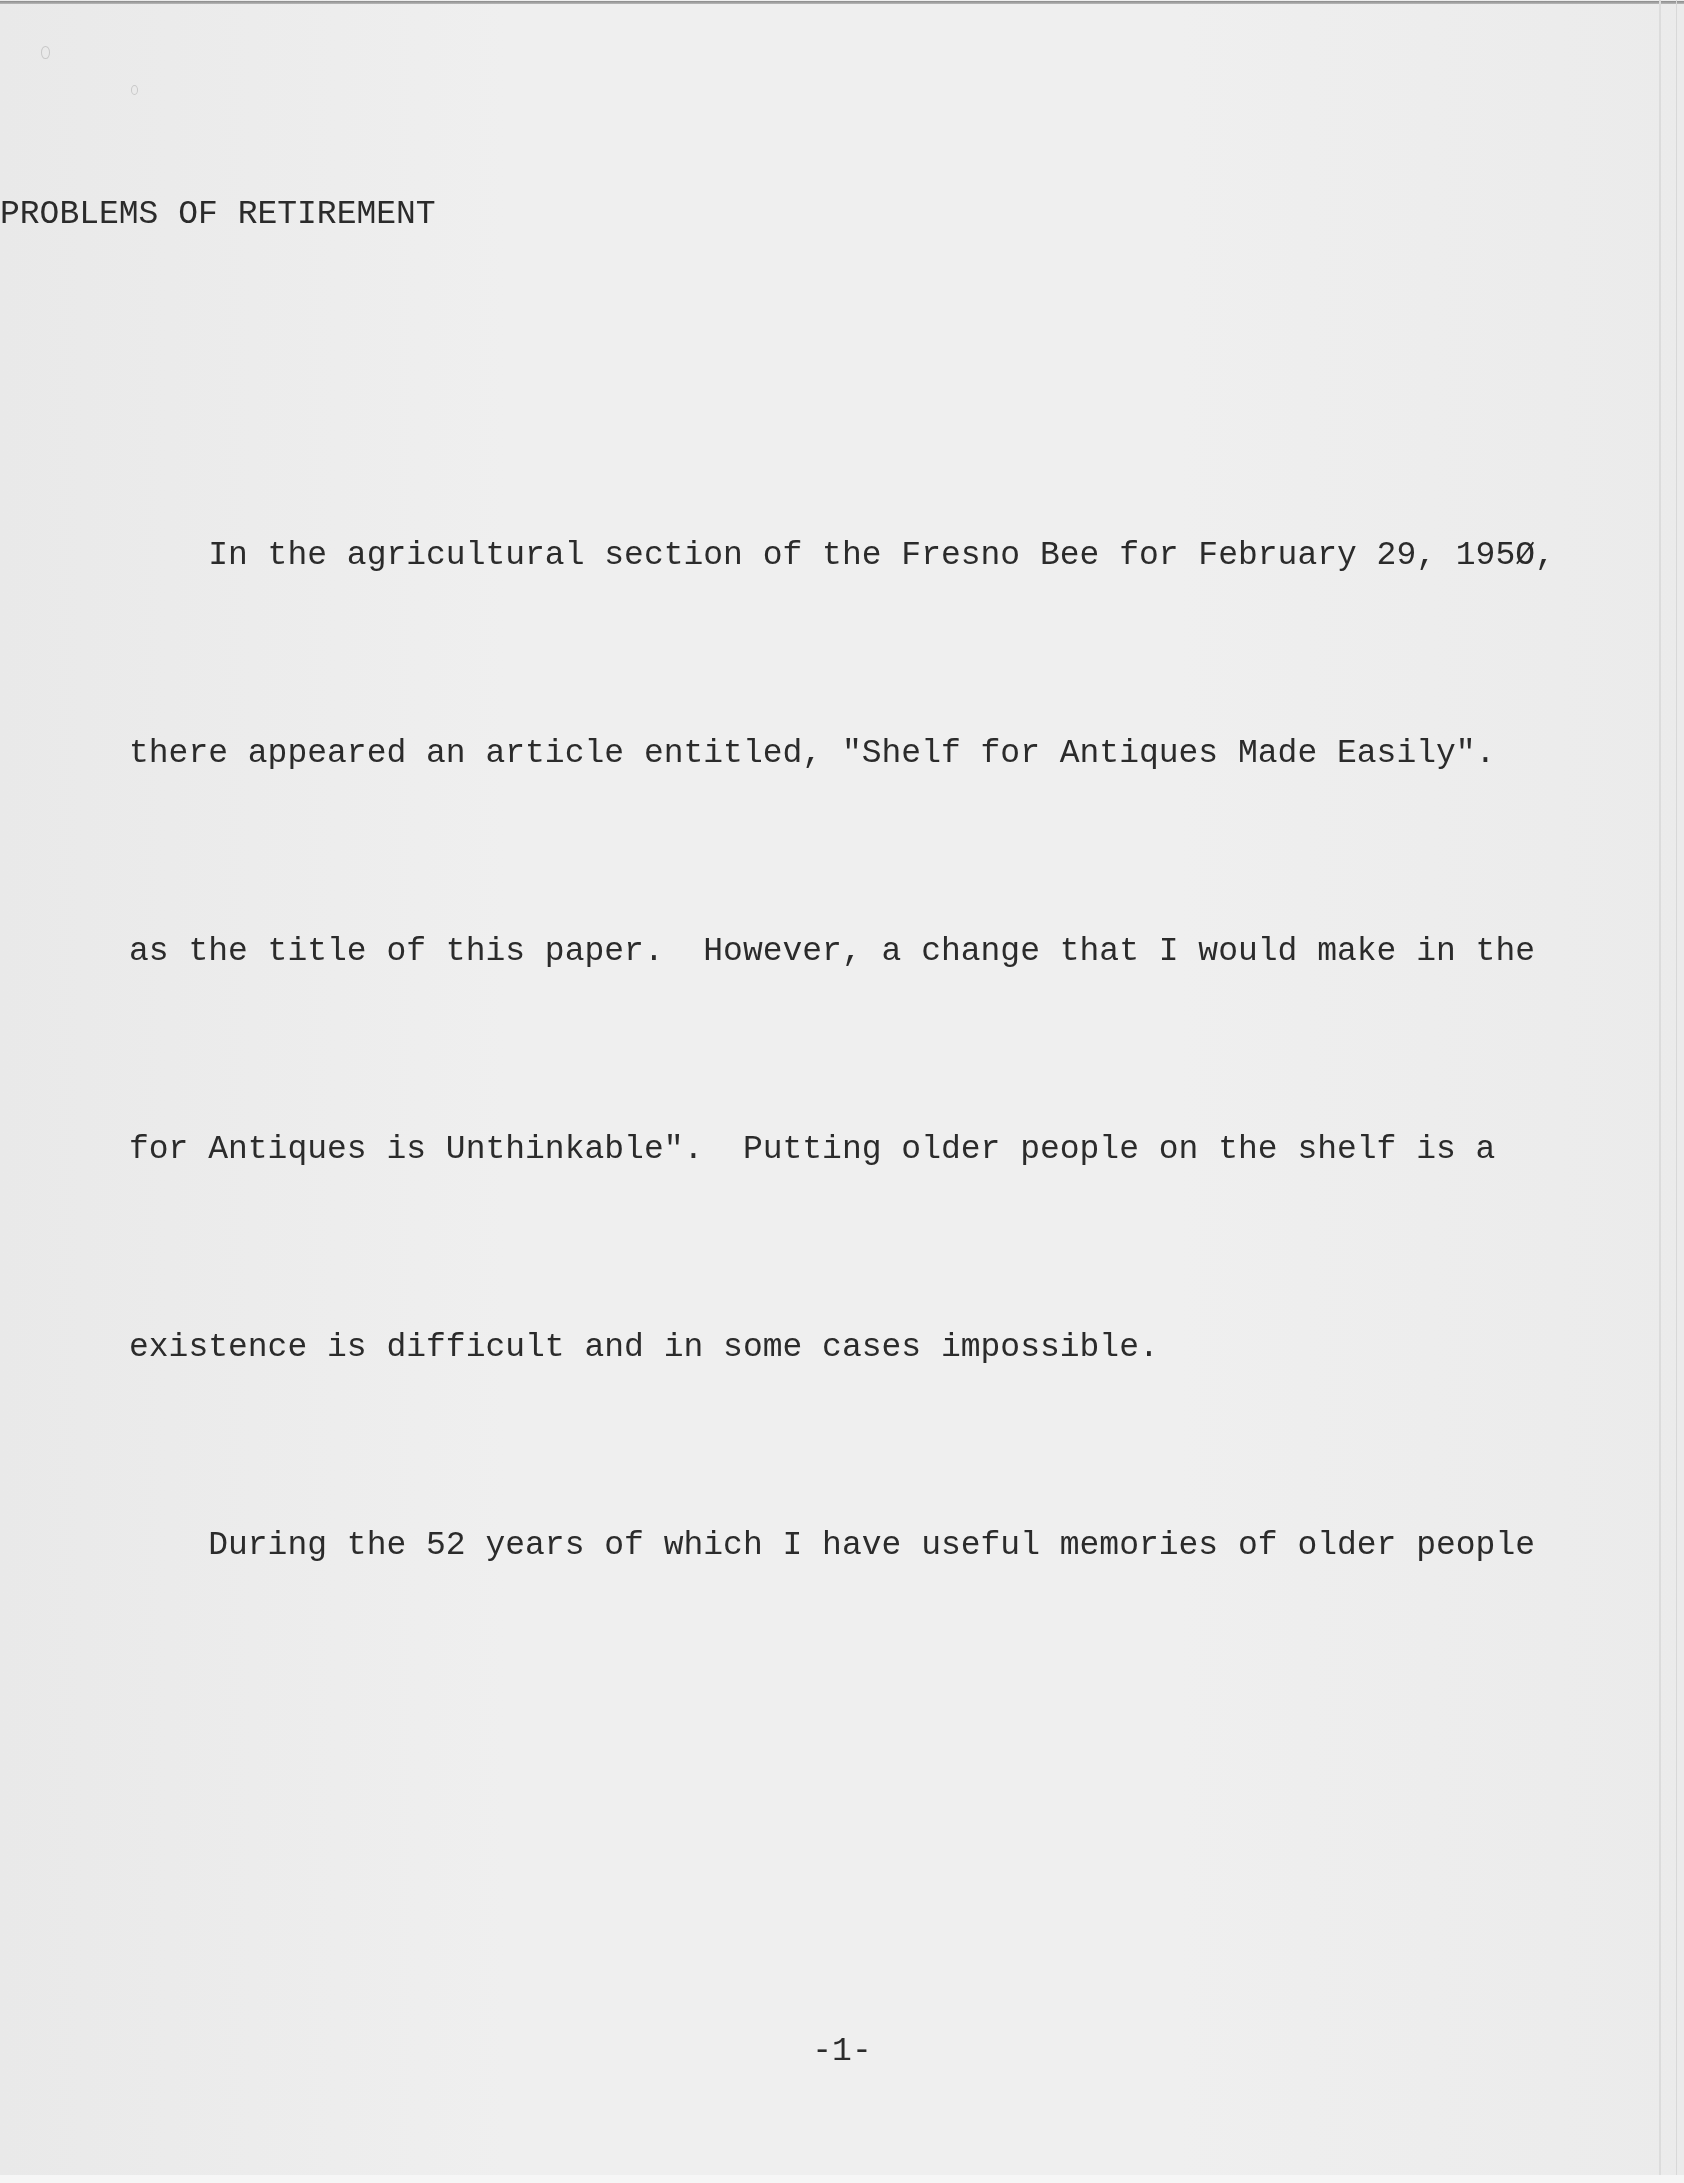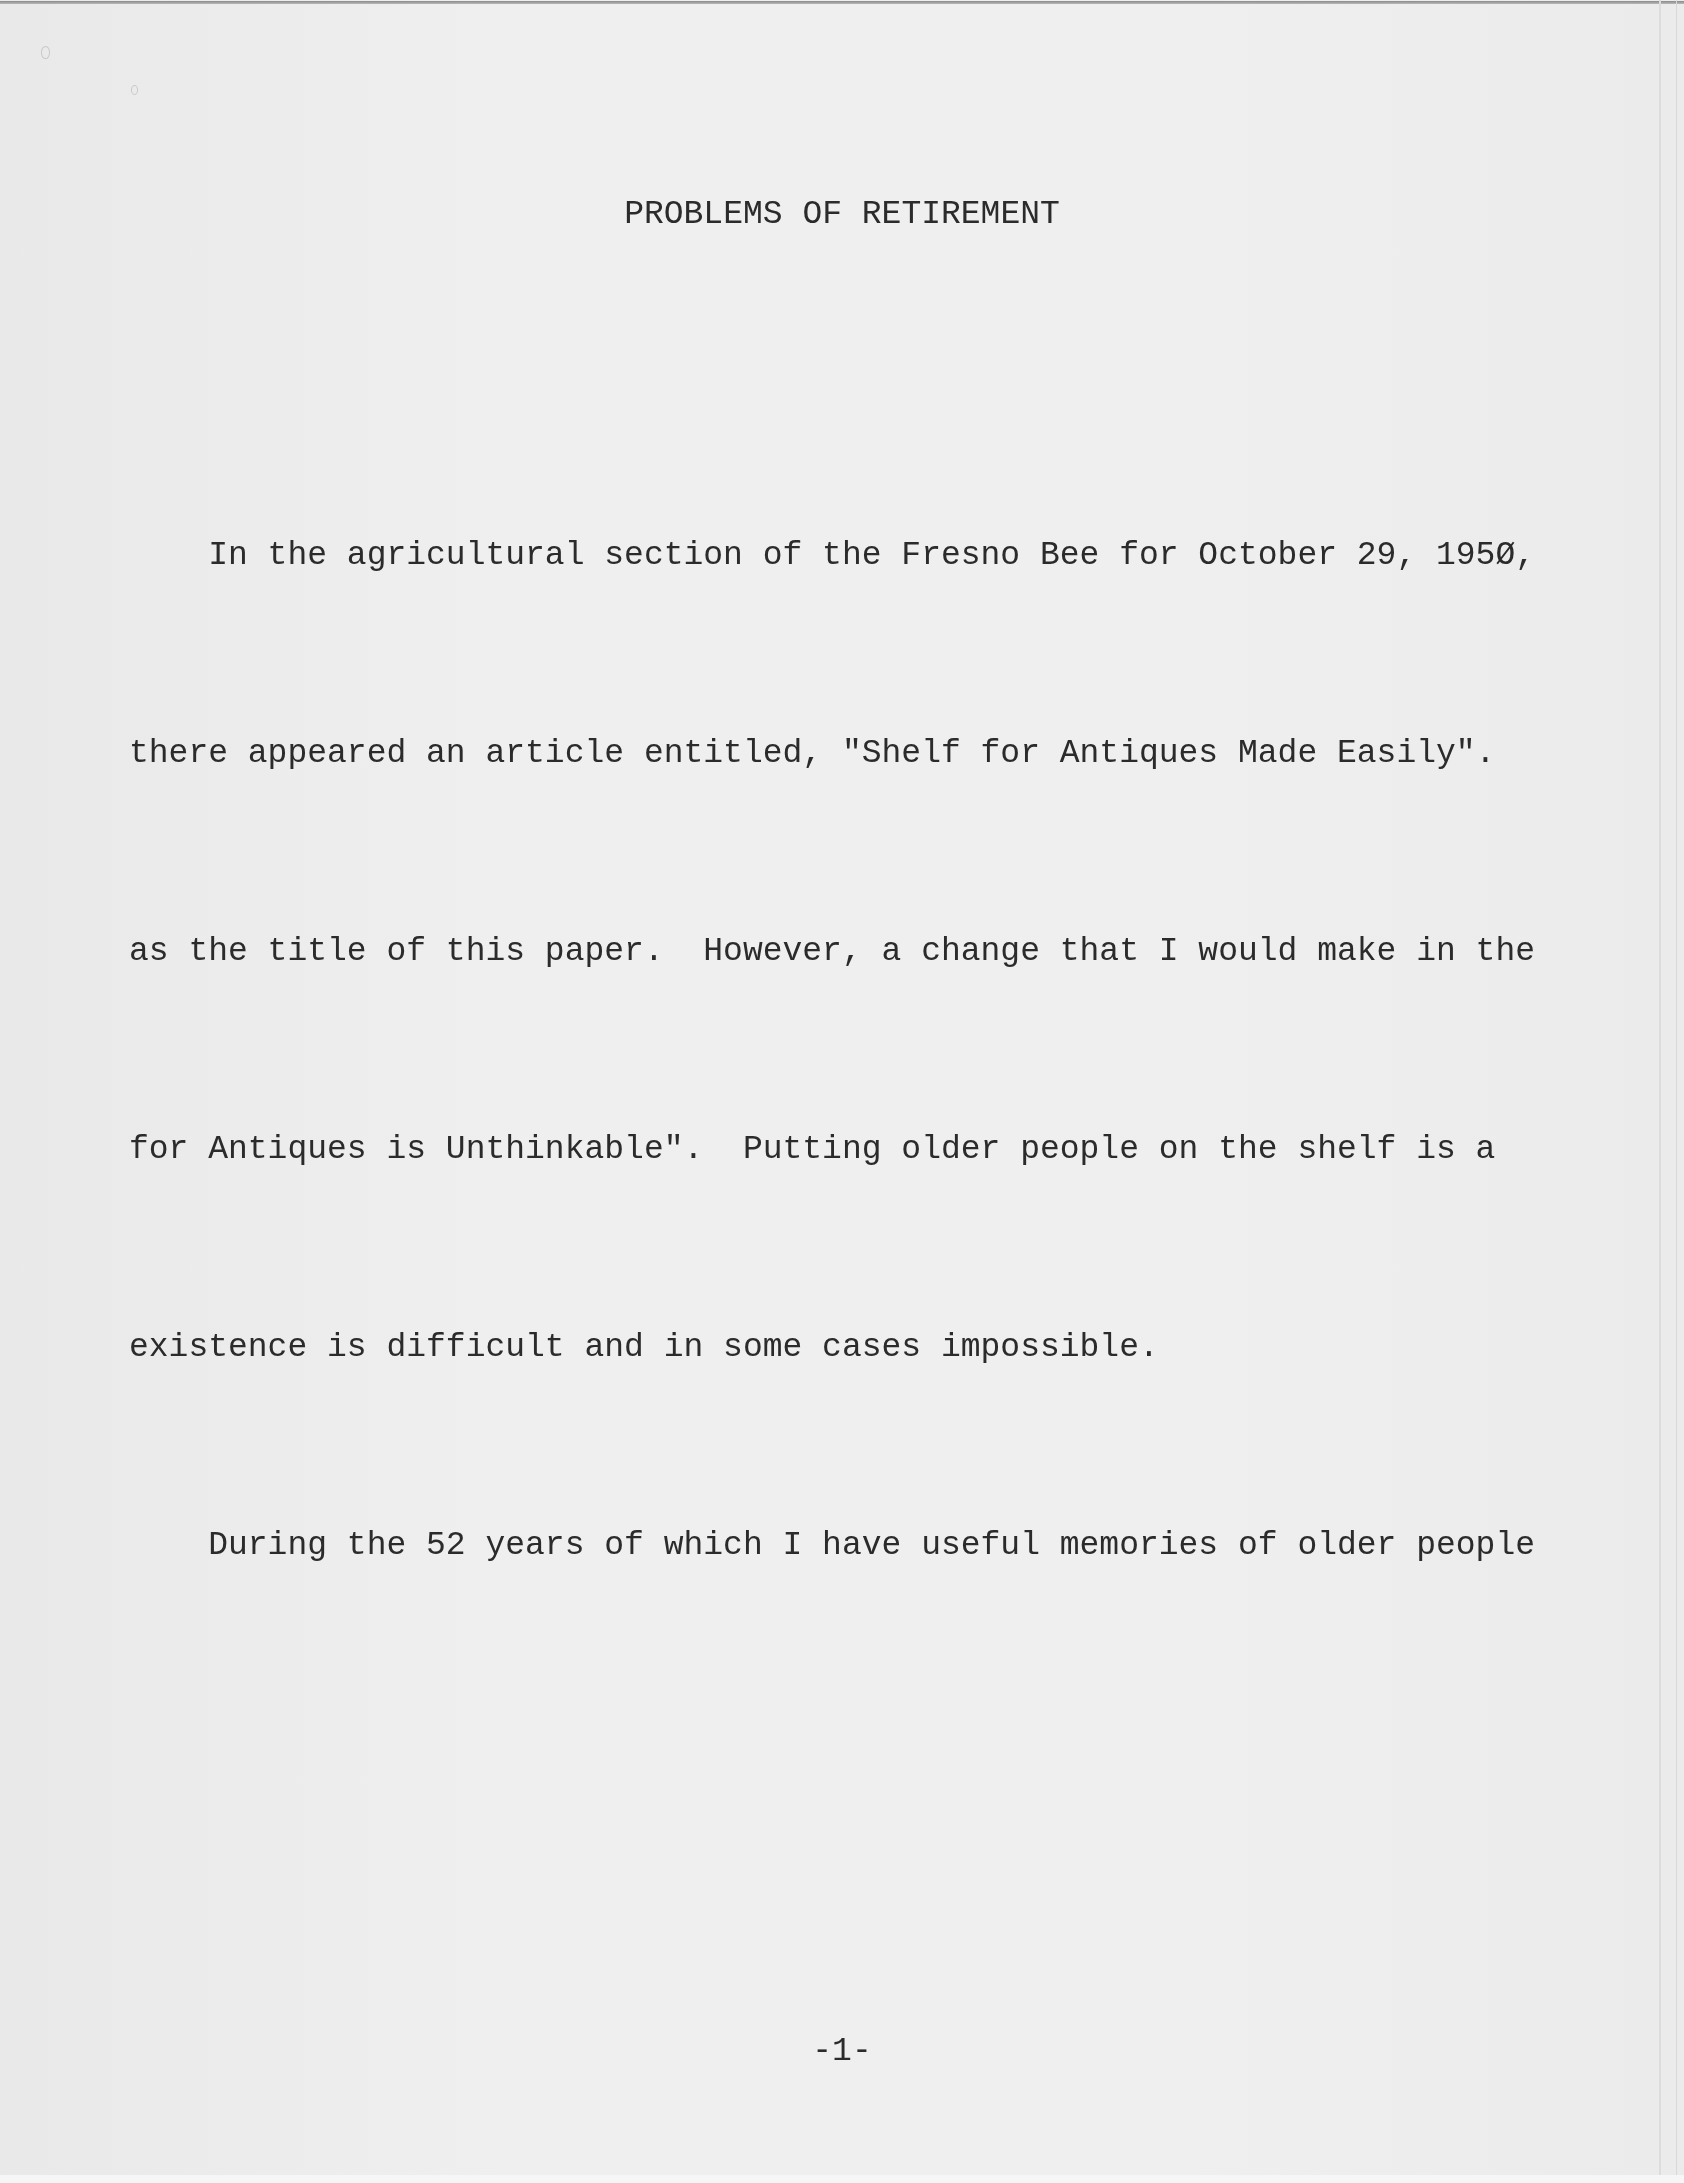--- a/index.html
+++ b/index.html
@@ -51,21 +51,20 @@
     position: absolute;
     width: 6.6px; height: 10.6px;
     border: 1.3px solid #c9c9c9;
     border-radius: 50%;
   }
   .title {
     position: absolute;
     left: 0;
     width: 1684px;
     top: 195px;
-    text-align: center;
     font-size: 33px;
     line-height: 40px;
     letter-spacing: 0;
     white-space: pre;
   }
   .body-text {
     position: absolute;
     left: 129px;
     top: 391px;
     width: 1453px;
@@ -95,21 +94,21 @@
   <div class="top-edge"></div>
   <div class="right-edge-1"></div>
   <div class="right-edge-2"></div>
   <div class="bottom-edge"></div>
   <div class="speck" style="left:41px;top:46px;"></div>
   <div class="speck" style="left:131px;top:85px;width:5.3px;height:8px;"></div>
 
   <div class="title">PROBLEMS OF RETIREMENT</div>
 
   <div class="body-text">
-    <span class="line">    In the agricultural section of the Fresno Bee for October 29, 195Ø,</span>
+    <span class="line">    In the agricultural section of the Fresno Bee for February 29, 195Ø,</span>
     <span class="line">there appeared an article entitled, "Shelf for Antiques Made Easily".</span>
     <span class="line">as the title of this paper.  However, a change that I would make in the</span>
     <span class="line">for Antiques is Unthinkable".  Putting older people on the shelf is a</span>
     <span class="line">existence is difficult and in some cases impossible.</span>
     <span class="line">    During the 52 years of which I have useful memories of older people</span>
     
     
     
     
     

